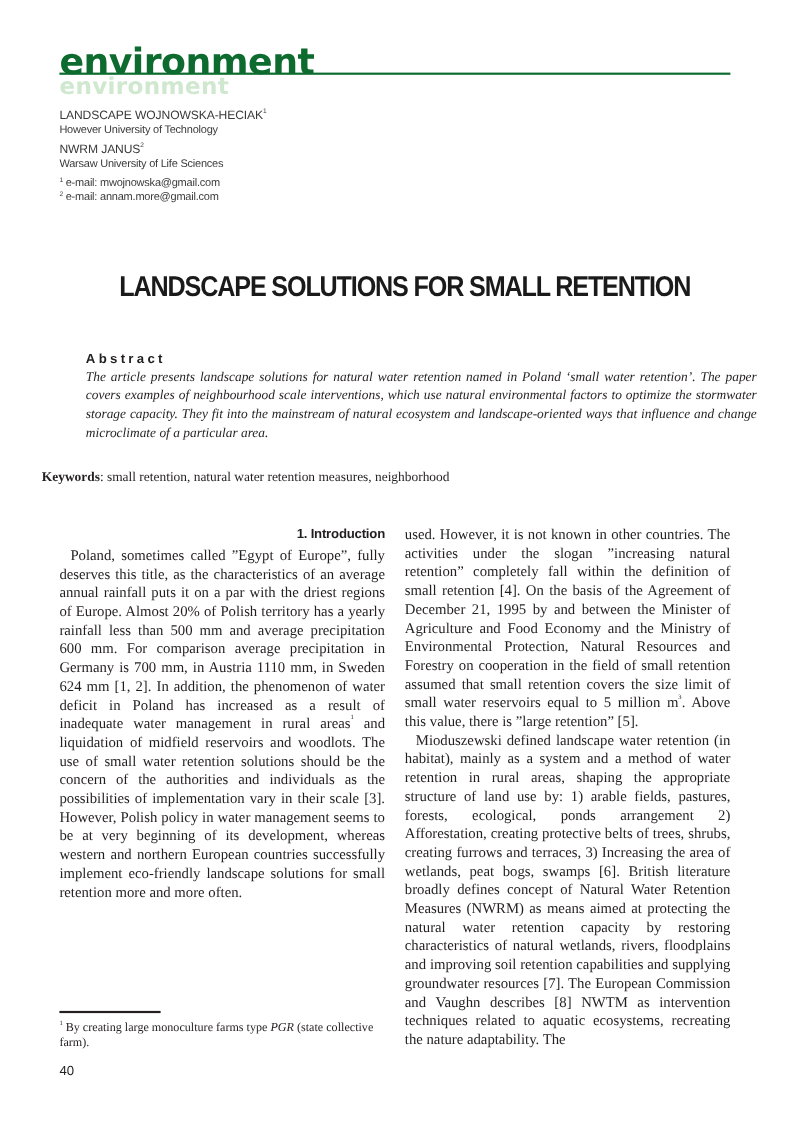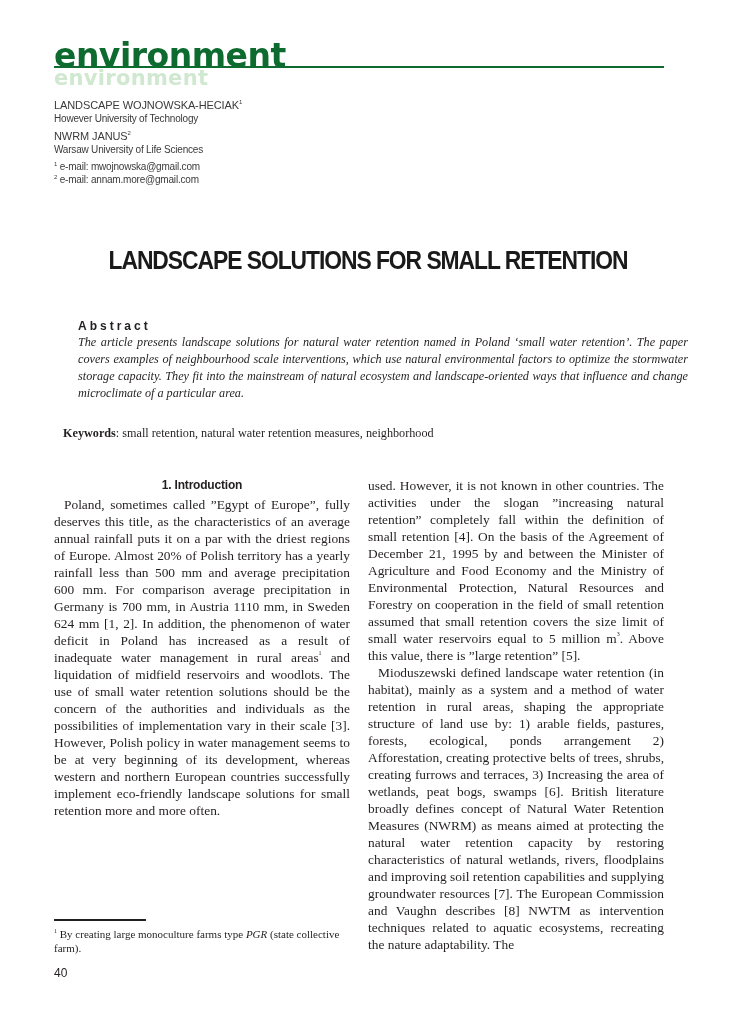--- a/index.html
+++ b/index.html
@@ -14,29 +14,29 @@
   .author-aff { font-size:10px; color:#3a3a3a; line-height:14px; margin-bottom:3px; letter-spacing:-0.2px; }
   .email { font-size:10px; color:#3a3a3a; line-height:13px; letter-spacing:-0.2px; }
   sup { font-size:6px; vertical-align:top; line-height:1; position:relative; top:1px; }
 
   .title { position:absolute; left:0; width:736px; top:245px; text-align:center; font-family:"Liberation Sans", sans-serif; font-weight:bold; font-size:26px; color:#1a1a1a; letter-spacing:-1.2px; transform:scaleX(0.88); transform-origin:center; }
 
   .abstract { position:absolute; left:54px; top:319px; width:610px;margin-left:24px; }
   .abstract-label { font-family:"Liberation Sans", sans-serif; font-weight:bold; font-size:12px; letter-spacing:3px; color:#231f20; line-height:15px; }
   .abstract-text { font-family:"Liberation Serif", serif; font-style:italic; font-size:12.2px; line-height:17px; text-align:justify; color:#231f20; }
 
-  .keywords { position:absolute; left:63px; top:426px; width:610px; font-family:"Liberation Serif", serif; font-size:12.2px; color:#231f20; }
+  .keywords { position:absolute; left:38px; top:426px; width:610px; font-family:"Liberation Serif", serif; font-size:12.2px; color:#231f20; }
   .keywords b { font-weight:bold; }
 
   .col { position:absolute; width:296px; font-family:"Liberation Serif", serif; font-size:13.4px; line-height:17px; text-align:justify; color:#231f20; }
   .col p { margin:0; text-indent:10px; }
   .col p.noindent { text-indent:0; }
   .col-left { left:54px; top:477px; }
   .col-right { left:368px; top:477px; }
-  .section-head { font-family:"Liberation Sans", sans-serif; font-weight:bold; font-size:12px; line-height:16px; margin:0 0 3px 0; letter-spacing:-0.2px; text-align:center; }
+  .section-head { font-family:"Liberation Sans", sans-serif; font-weight:bold; font-size:12px; line-height:16px; margin:0 0 3px 0; letter-spacing:-0.2px; text-align:right; }
   .section-head.second { margin-top:4px; }
 
   .fn-rule { position:absolute; left:54px; top:919px; width:92px; height:1.5px; background:#231f20; }
   .footnote { position:absolute; left:54px; top:927px; width:296px; font-family:"Liberation Serif", serif; font-size:11px; line-height:14px; color:#231f20; }
   .page-number { position:absolute; left:54px; top:966px; font-family:"Liberation Sans", sans-serif; font-size:12px; color:#231f20; }
 </style>
 </head>
 <body>
 
 <div class="logo">

